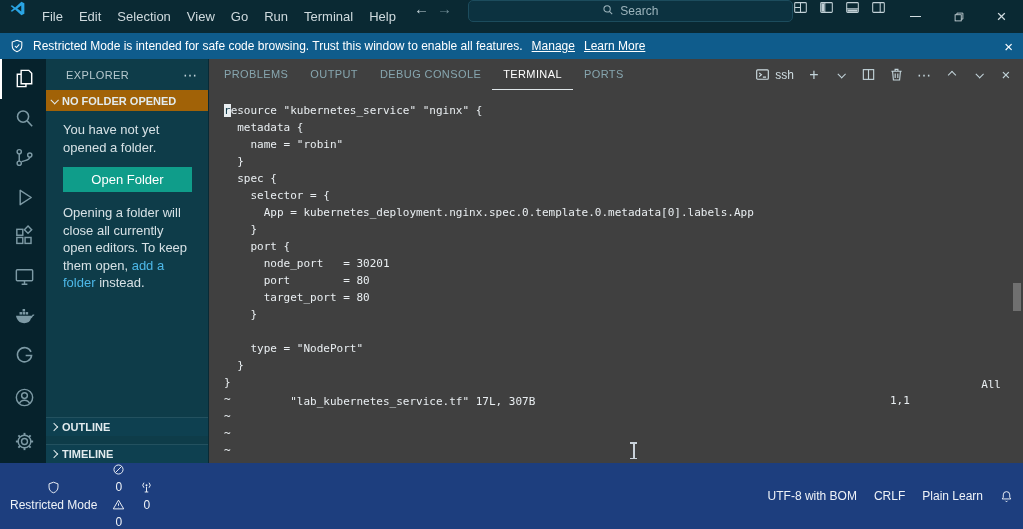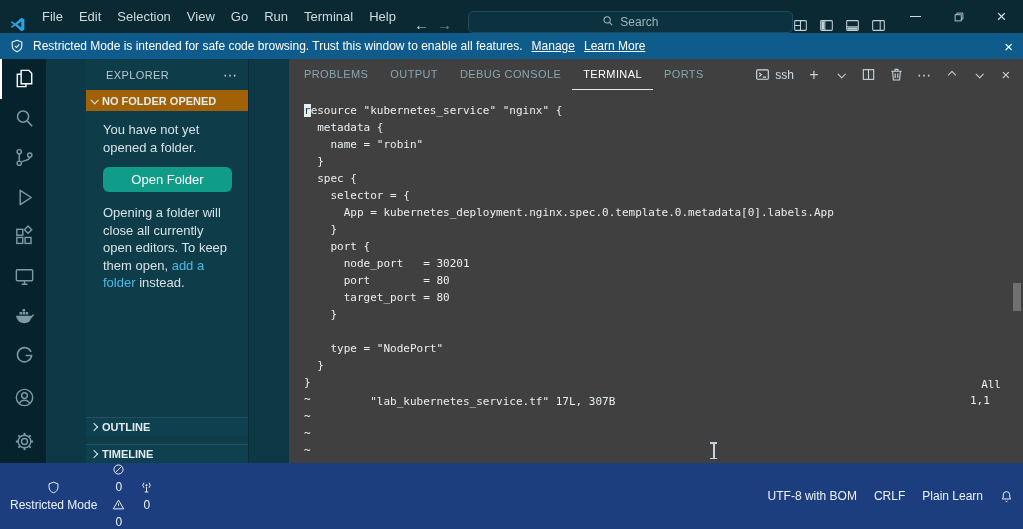--- a/index.html
+++ b/index.html
@@ -1,21 +1,21 @@
 <!DOCTYPE html>
 <html><head>
 <meta charset="utf-8">
 <style>
   * { margin:0; padding:0; box-sizing:border-box; }
   html,body { width:1023px; height:529px; overflow:hidden; }
   body { font-family:"Liberation Sans",sans-serif; background:#0d3946; color:#d8e2e6; }
   .app { display:flex; flex-direction:column; width:1023px; height:529px; }
 
   
-  .titlebar { flex:0 0 33px; background:#0a2933; display:flex; align-items:flex-end; }
+  .titlebar { flex:0 0 33px; background:#0a2933; display:flex; align-items:flex-start; }
   .vscode-logo { width:34px; display:flex; justify-content:center; align-items:center; }
   .menubar { display:flex; }
   .menu-item { padding:0 8px; font-size:13px; color:#cfdade; line-height:33px; cursor:default; }
   .nav-arrows { display:flex; margin-left:10px; gap:8px; }
   .nav-arrow { font-size:15px; color:#c3d2d8; }
   .nav-arrow.dim { color:#6f8b95; }
   .search-box { width:325px; height:22px; margin-left:16px; background:#0c3240; border:1px solid #1c4c5d; border-radius:5px; display:flex; align-items:center; justify-content:center; gap:6px; font-size:12px; color:#9db4bc; }
   .layout-icons { display:flex; gap:11px; margin-left:auto; margin-right:8px; align-items:center; color:#c2d1d7; }
   .layout-icons svg { width:15px; height:15px; display:block; }
   .win-controls { display:flex; }
@@ -23,34 +23,34 @@
   .min-bar { width:11px; height:1px; background:#d2dde1; display:inline-block; }
   .close-x { font-size:17px; line-height:1; }
 
   
   .banner { flex:0 0 26px; background:#0f5c8c; display:flex; align-items:center; padding:0 10px; font-size:12px; color:#ffffff; gap:9px; }
   .banner .blink { color:#ffffff; text-decoration:underline; cursor:pointer; }
   .banner-close { margin-left:auto; font-size:15px; cursor:pointer; }
   .banner svg { width:14px; height:14px; display:block; }
 
   
-  .main { flex:1; display:flex; min-height:0;gap:40px; }
+  .main { flex:1; display:flex; min-height:0; }
 
   .activitybar { width:46px; background:#06222c; display:flex; flex-direction:column; }
   .activity-item { height:44px; display:flex; align-items:center; justify-content:center; color:#7d9aa5; border-left:2px solid transparent; cursor:pointer; }
   .activity-item.active { color:#ffffff; border-left-color:#ffffff; }
   .activity-item svg { width:23px; height:23px; display:block; }
   .activity-bottom { margin-top:auto; }
 
   .sidebar { width:163px; background:#0e3c49; display:flex; flex-direction:column; border-right:1px solid #092a35; }
   .sidebar-title-row { flex:0 0 31px; display:flex; align-items:center; padding:0 10px 0 20px; font-size:11px; letter-spacing:.4px; color:#b7c9cf; }
   .sidebar-title-row .more { margin-left:auto; font-size:14px; color:#c0d2d8; cursor:pointer; }
   .section-header { height:21px; background:#a16207; display:flex; align-items:center; gap:5px; padding:0 5px; font-size:11px; font-weight:bold; color:#e2ebee; cursor:pointer; }
   .sidebar-body { padding:10px 16px 0 17px; font-size:13px; color:#d6e1e5; line-height:17.5px; }
-  .open-folder { display:block; width:100%; margin:11px 0 12px 0; background:#0f9d8a; border:none; color:#fff; font-size:13px; padding:5px 0; border-radius:6px; font-family:inherit; cursor:pointer; }
+  .open-folder { display:block; width:100%; margin:11px 0 12px 0; background:#0f9d8a; border:none; color:#fff; font-size:13px; padding:5px 0; border-radius:0; font-family:inherit; cursor:pointer; }
   .link { color:#4db8e8; cursor:pointer; text-decoration:none; }
   .sidebar-bottom { margin-top:auto; }
   .sidebar-bottom .section-header { height:19px; background:#0e4050; border-top:1px solid rgba(255,255,255,.09);margin-top:8px; }
 
   .chev { display:inline-block; width:6px; height:6px; border-left:1.4px solid currentColor; border-bottom:1.4px solid currentColor; }
   .chev.down { transform:rotate(-45deg) translate(1px,0); }
   .chev.up { transform:rotate(135deg); }
   .chev.right { transform:rotate(-135deg); }
 
   

